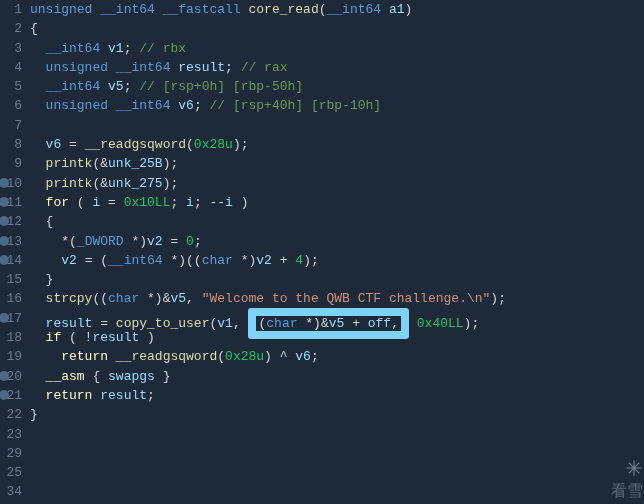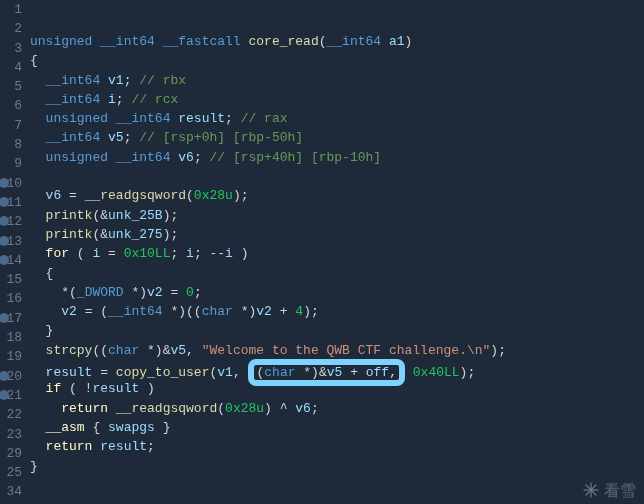--- a/index.html
+++ b/index.html
@@ -30,48 +30,49 @@
   .gutter .ln.bp::before {
     content: "";
     position: absolute;
     left: -1px;
     top: 4px;
     width: 10px;
     height: 10px;
     background: #4a6a8a;
     border-radius: 50%;
   }
-  .code { padding-left: 2px; margin-top: 32px; }
+  .code { padding-left: 2px; }
   .code .line { height: 19.3px; white-space: pre; }
   .kw { color: #fef9c3; }
   .type { color: #569cd6; }
   .fn { color: #dcdcaa; }
   .num { color: #22c55e; }
   .str { color: #ce9178; }
   .cm { color: #6a9955; }
   .id { color: #9cdcfe; }
   .op, .pn { color: #d4d4d4; }
   .hlbox {
     display: inline-block;
-    border: 6px solid #7dd3fc;
+    border: 8px solid #7dd3fc;
     padding: 0 2px;
     margin: -1px 0;
-    border-radius: 8px;
+    border-radius: 3px;
     line-height: 15px;
   }
   .watermark {
     position: absolute;
-    right: 8px;
+    right: 1px;
     bottom: 4px;
     color: rgba(200, 210, 220, 0.35);
     font-family: sans-serif;
     font-size: 16px;
     display: flex;
-    align-items: flex-start;
+    align-items: flex-end;
     gap: 4px;
+    flex-direction: column;
   }
   .watermark svg { opacity: 0.5; }
 </style>
 </head>
 <body>
 
 <div class="editor">
   <div class="gutter">
       <span class="ln">1</span>
       <span class="ln">2</span>
@@ -97,21 +98,20 @@
       <span class="ln">22</span>
       <span class="ln">23</span>
       <span class="ln">29</span>
       <span class="ln">25</span>
       <span class="ln">34</span>
     </div>
   <div class="code">
     <div class="line"><span class="type">unsigned</span><span> </span><span class="type">__int64</span><span> </span><span class="type">__fastcall</span><span> </span><span class="fn">core_read</span><span class="pn">(</span><span class="type">__int64</span><span> </span><span class="id">a1</span><span class="pn">)</span></div>
     <div class="line"><span class="pn">{</span></div>
     <div class="line">  <span class="type">__int64</span><span> </span><span class="id">v1</span><span class="pn">;</span><span class="cm"> // rbx</span></div>
-    <div class="line">  <span class="type">__int64</span><span> </span><span class="id">i</span><span class="pn">;</span><span class="cm"> // rcx</span></div>
     <div class="line">  <span class="type">unsigned</span><span> </span><span class="type">__int64</span><span> </span><span class="id">result</span><span class="pn">;</span><span class="cm"> // rax</span></div>
     <div class="line">  <span class="type">__int64</span><span> </span><span class="id">v5</span><span class="pn">;</span><span class="cm"> // [rsp+0h] [rbp-50h]</span></div>
     <div class="line">  <span class="type">unsigned</span><span> </span><span class="type">__int64</span><span> </span><span class="id">v6</span><span class="pn">;</span><span class="cm"> // [rsp+40h] [rbp-10h]</span></div>
     <div class="line"></div>
     <div class="line">  <span class="id">v6</span><span> = </span><span class="fn">__readgsqword</span><span class="pn">(</span><span class="num">0x28u</span><span class="pn">);</span></div>
     <div class="line">  <span class="fn">printk</span><span class="pn">(&amp;</span><span class="id">unk_25B</span><span class="pn">);</span></div>
     <div class="line">  <span class="fn">printk</span><span class="pn">(&amp;</span><span class="id">unk_275</span><span class="pn">);</span></div>
     <div class="line">  <span class="kw">for</span><span class="pn"> ( </span><span class="id">i</span><span> = </span><span class="num">0x10LL</span><span class="pn">; </span><span class="id">i</span><span class="pn">; --</span><span class="id">i</span><span class="pn"> )</span></div>
     <div class="line">  <span class="pn">{</span></div>
     <div class="line">    <span class="pn">*(</span><span class="type">_DWORD</span><span class="pn"> *)</span><span class="id">v2</span><span> = </span><span class="num">0</span><span class="pn">;</span></div>

